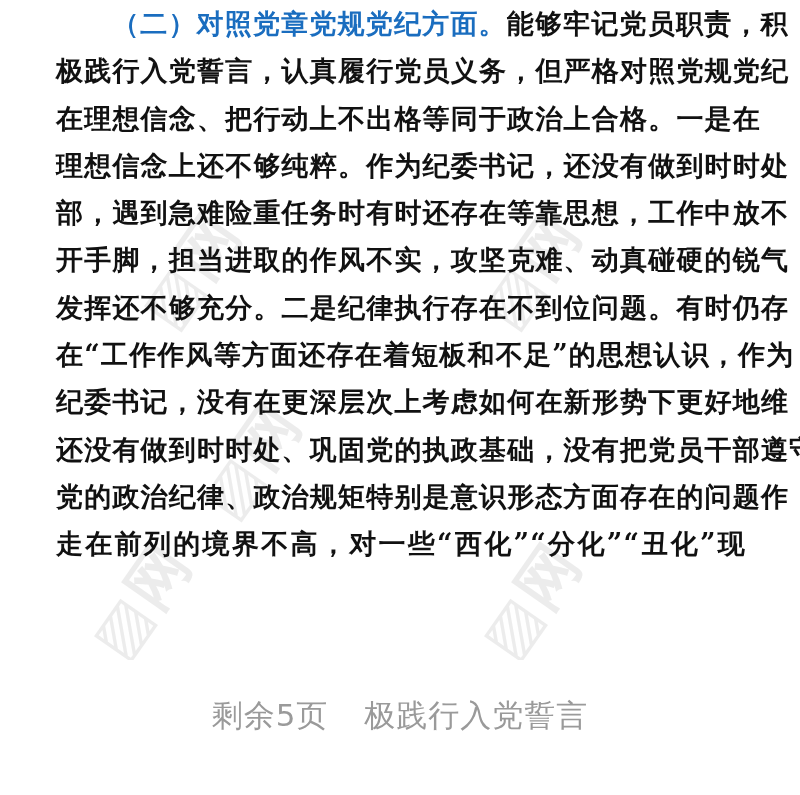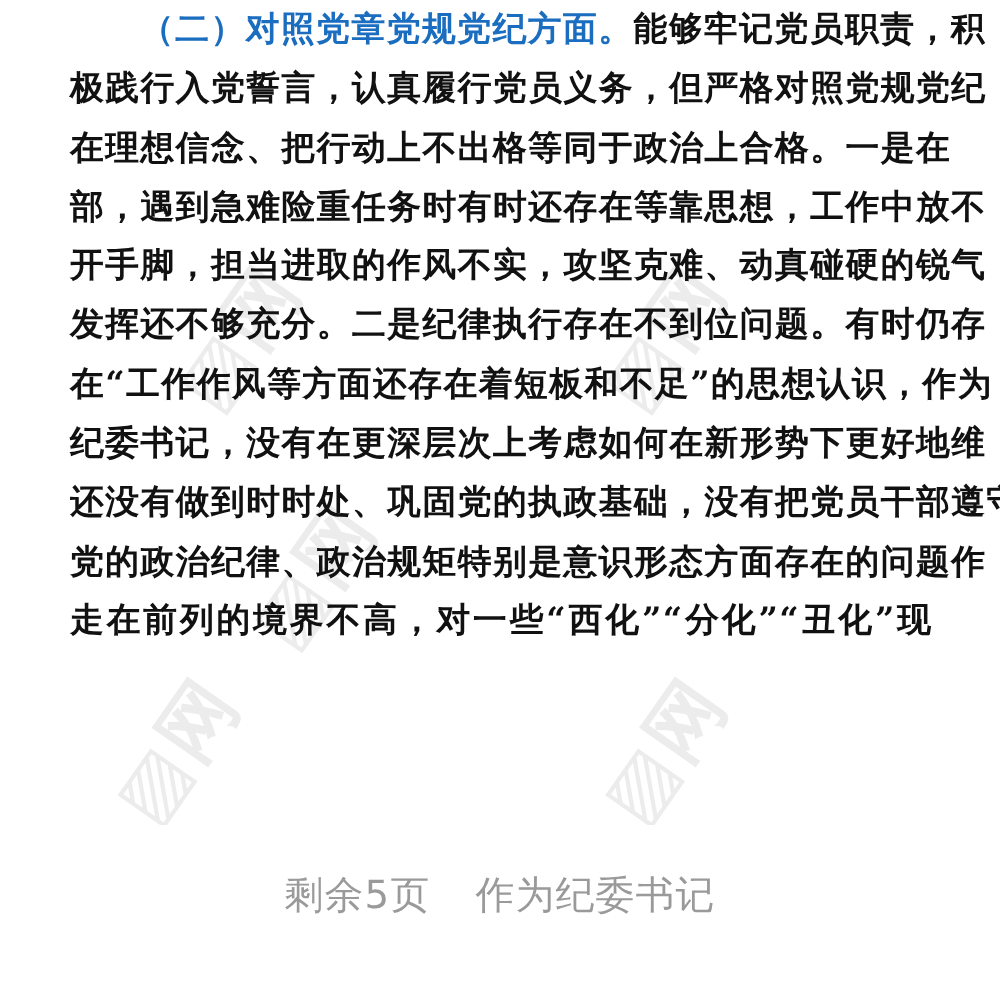--- a/index.html
+++ b/index.html
@@ -90,28 +90,29 @@
   <div class="watermark" style="left:190px; top:420px;">▨网</div>
   <div class="watermark" style="left:80px; top:560px;">▨网</div>
   <div class="watermark" style="left:470px; top:560px;">▨网</div>
 
   <div class="doc-body">
     <div class="line first">
       <span class="heading">（二）对照党章党规党纪方面。</span><span>能够牢记党员职责，积</span>
     </div>
     <div class="line">极践行入党誓言，认真履行党员义务，但严格对照党规党纪，</div>
     <div class="line">在理想信念、把行动上不出格等同于政治上合格。一是在</div>
+    <div class="line">理想信念上还不够纯粹。作为纪委书记，还没有做到时时处</div>
     <div class="line">部，遇到急难险重任务时有时还存在等靠思想，工作中放不</div>
     <div class="line">开手脚，担当进取的作风不实，攻坚克难、动真碰硬的锐气</div>
     <div class="line">发挥还不够充分。二是纪律执行存在不到位问题。有时仍存</div>
     <div class="line">在“工作作风等方面还存在着短板和不足”的思想认识，作为</div>
     <div class="line">纪委书记，没有在更深层次上考虑如何在新形势下更好地维</div>
     <div class="line">还没有做到时时处、巩固党的执政基础，没有把党员干部遵守</div>
     <div class="line">党的政治纪律、政治规矩特别是意识形态方面存在的问题作</div>
     <div class="line">走在前列的境界不高，对一些“西化”“分化”“丑化”现</div>
   </div>
 
   <div class="fade"></div>
 
   <div class="more-notice">
-    <span>剩余5页</span><span class="gap"></span><span>作为纪委书记</span>
+    <span>剩余5页</span><span class="gap"></span><span>极践行入党誓言</span>
   </div>
 </div>
 
 </body></html>

